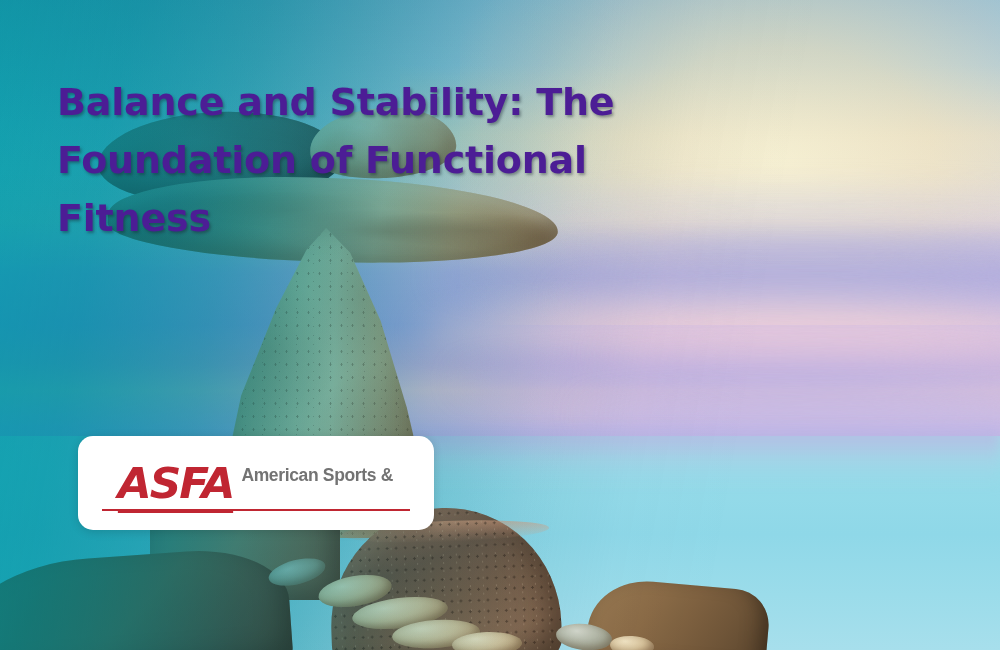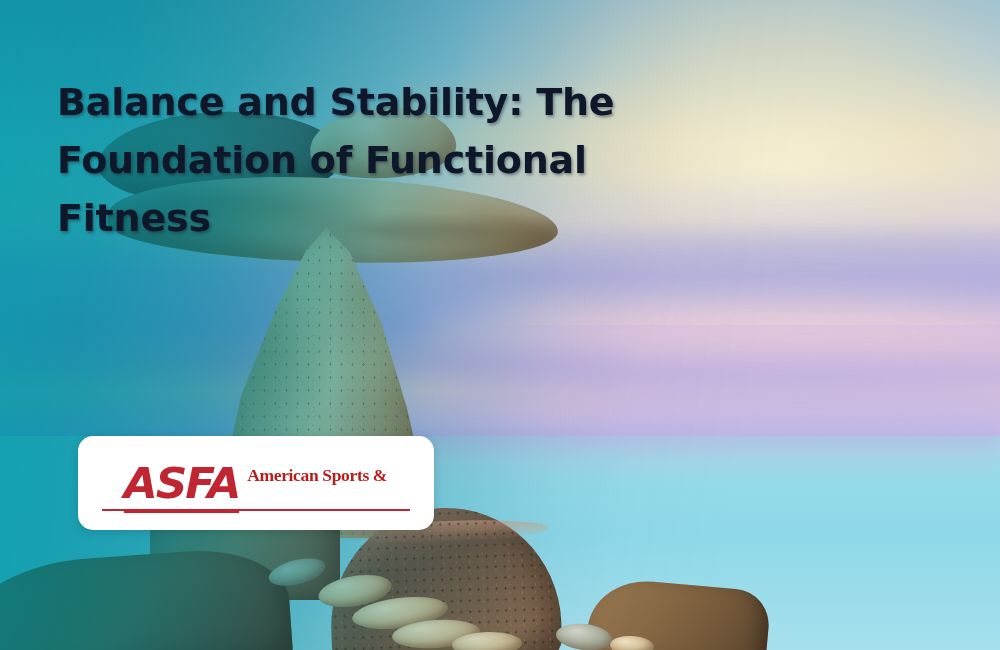--- a/index.html
+++ b/index.html
@@ -316,21 +316,21 @@
     pointer-events: none;
   }
 
   
   .title {
     position: absolute;
     left: 57px;
     top: 73px;
     width: 620px;
     margin: 0;
-    color: #0f172a;
+    color: #4c1d95;
     font-family: "DejaVu Sans", "Liberation Sans", sans-serif;
     font-size: 38px;
     font-weight: 700;
     line-height: 58px;
     letter-spacing: -0.2px;
     text-shadow: 1.5px 2px 3px rgba(25,35,45,0.42);
     white-space: pre-line;
   }
 
   
@@ -365,24 +365,24 @@
     padding-bottom: 8px;
     transform: scaleX(1.02);
   }
   .logo-words {
     display: flex;
     flex-direction: column;
     justify-content: center;
     padding-top: 3px;
   }
   .logo-line {
-    font-family: Liberation Serif, serif;
+    font-family: Liberation Sans, sans-serif;
     font-size: 17.5px;
     font-weight: 600;
-    color: #b91c1c;
+    color: #737373;
     line-height: 21px;
     letter-spacing: -0.35px;
     white-space: nowrap;
   }
   .logo-line .reg {
     font-size: 8px;
     vertical-align: 7px;
     font-weight: 600;
   }
   .logo-rule {

